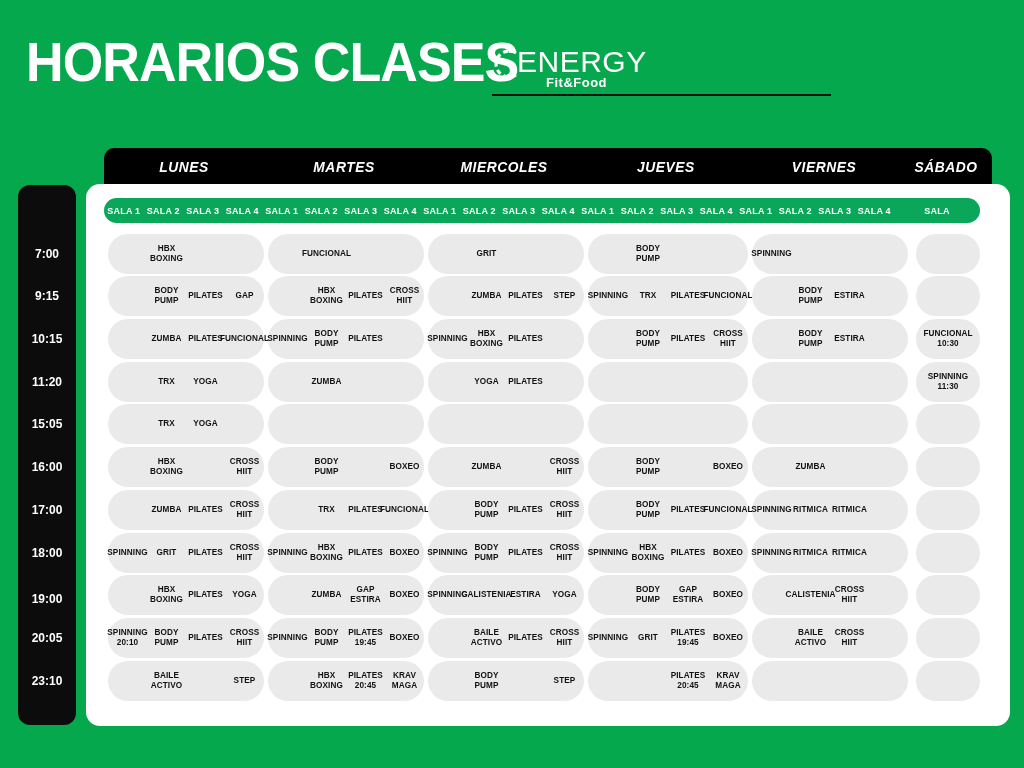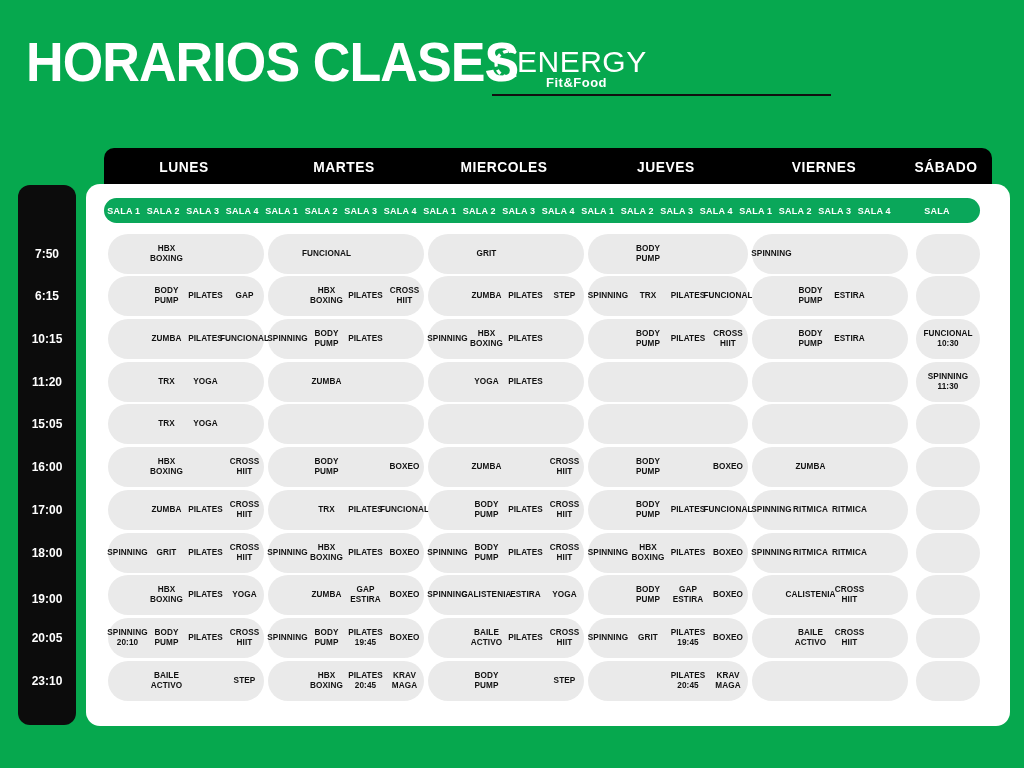--- a/index.html
+++ b/index.html
@@ -84,20 +84,21 @@
 
   
   #day-bar {
     position: absolute;
     left: 104px; top: 148px;
     width: 888px; height: 36px;
     background: #000000;
     border-top-left-radius: 10px;
     border-top-right-radius: 10px;
     display: flex;
+    font-style: italic;
   }
   .day-cell {
     display: flex;
     align-items: center;
     justify-content: center;
     color: #ffffff;
     font-size: 15px;
     font-weight: 900;
     letter-spacing: 0.6px;
     transform: scaleX(0.92);
@@ -204,22 +205,22 @@
     <div class="day-cell" style="width: 160px;">MARTES</div>
     <div class="day-cell" style="width: 160px;">MIERCOLES</div>
     <div class="day-cell" style="width: 164px;">JUEVES</div>
     <div class="day-cell" style="width: 152px;">VIERNES</div>
     <div class="day-cell" style="width: 92px;">SÁBADO</div>
   </div>
 
 <div id="panel"></div>
 
 <div id="time-col">
-    <div class="time-cell" style="top: 49px; height: 40px;">7:50</div>
-    <div class="time-cell" style="top: 91px; height: 40px;">6:15</div>
+    <div class="time-cell" style="top: 49px; height: 40px;">7:00</div>
+    <div class="time-cell" style="top: 91px; height: 40px;">9:15</div>
     <div class="time-cell" style="top: 134px; height: 40px;">10:15</div>
     <div class="time-cell" style="top: 177px; height: 40px;">11:20</div>
     <div class="time-cell" style="top: 219px; height: 40px;">15:05</div>
     <div class="time-cell" style="top: 262px; height: 40px;">16:00</div>
     <div class="time-cell" style="top: 305px; height: 40px;">17:00</div>
     <div class="time-cell" style="top: 348px; height: 40px;">18:00</div>
     <div class="time-cell" style="top: 394px; height: 40px;">19:00</div>
     <div class="time-cell" style="top: 433px; height: 40px;">20:05</div>
     <div class="time-cell" style="top: 476px; height: 40px;">23:10</div>
   </div>

